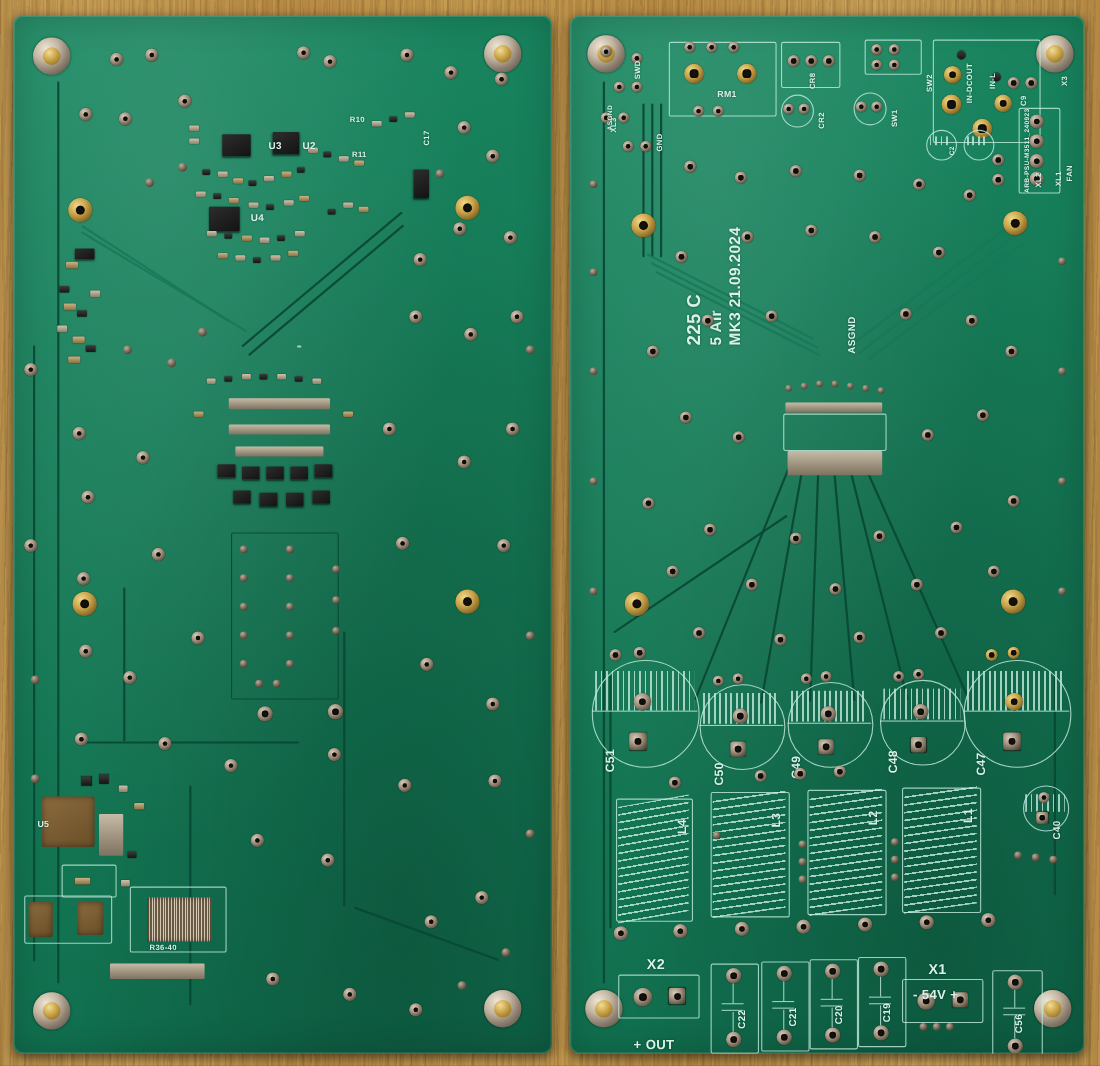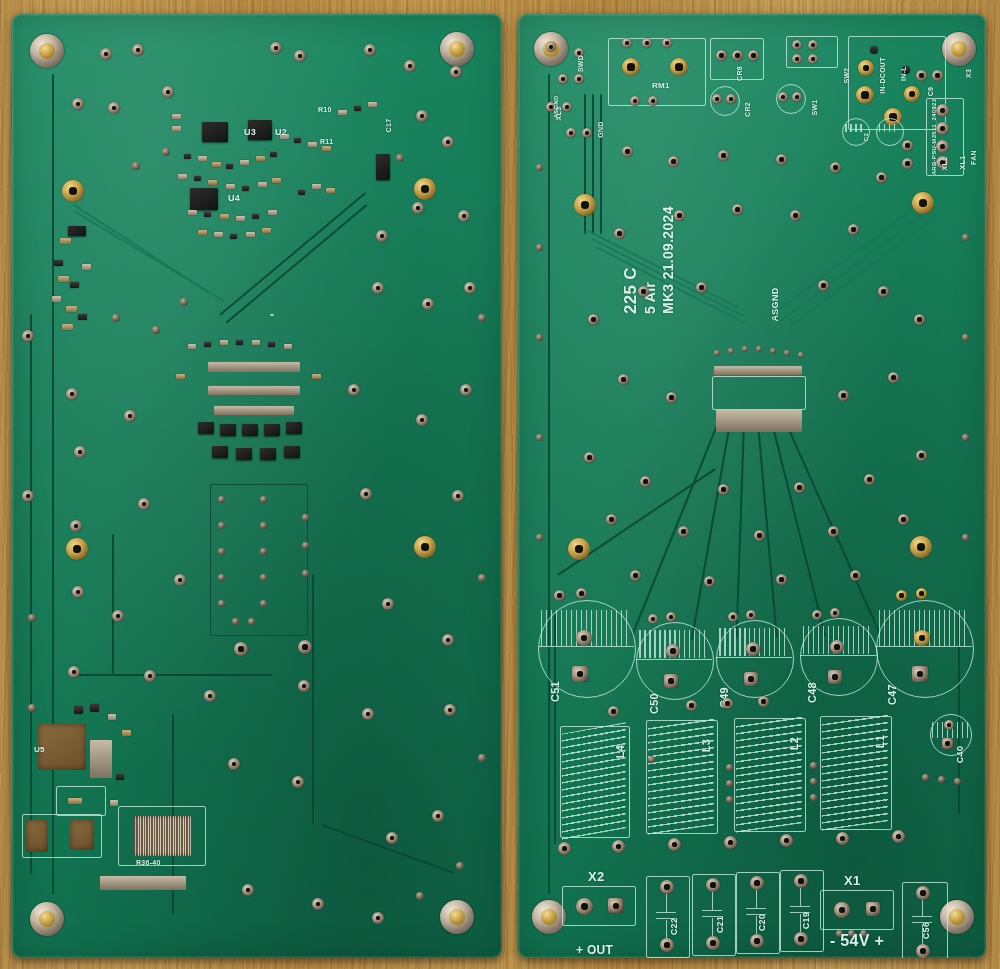--- a/index.html
+++ b/index.html
@@ -838,21 +838,21 @@
           <i></i>
         </div>
       <div class="pad sq" style="left:348px;top:888px;width:14px;height:14px;">
           <i></i>
         </div>
       <div class="via" style="left:318px;top:916px;width:7px;height:7px;"></div>
       <div class="via" style="left:330px;top:916px;width:7px;height:7px;"></div>
       <div class="via" style="left:342px;top:916px;width:7px;height:7px;"></div>
     </div>
     <div class="txt" style="left:326px;top:860px;font-size:13px;">X1</div>
-    <div class="txt" style="left:312px;top:919px;font-size:16px;">- 54V +</div>
+    <div class="txt" style="left:312px;top:884px;font-size:12px;">- 54V +</div>
 
     <div>
       <div class="silk" style="left:384px;top:868px;width:44px;height:78px;"></div>
       <div class="pad" style="left:398px;top:872px;width:14px;height:14px;">
           <i></i>
         </div>
       <div class="pad" style="left:398px;top:930px;width:14px;height:14px;">
           <i></i>
         </div>
       <div class="silkf" style="left:404px;top:886px;width:1.4px;height:16px;"></div>

